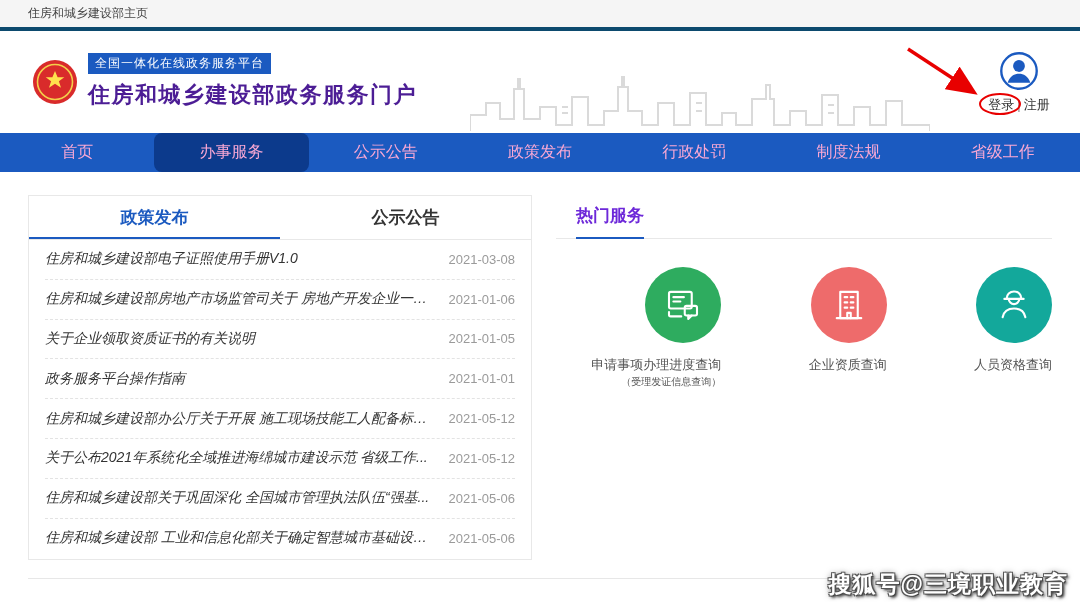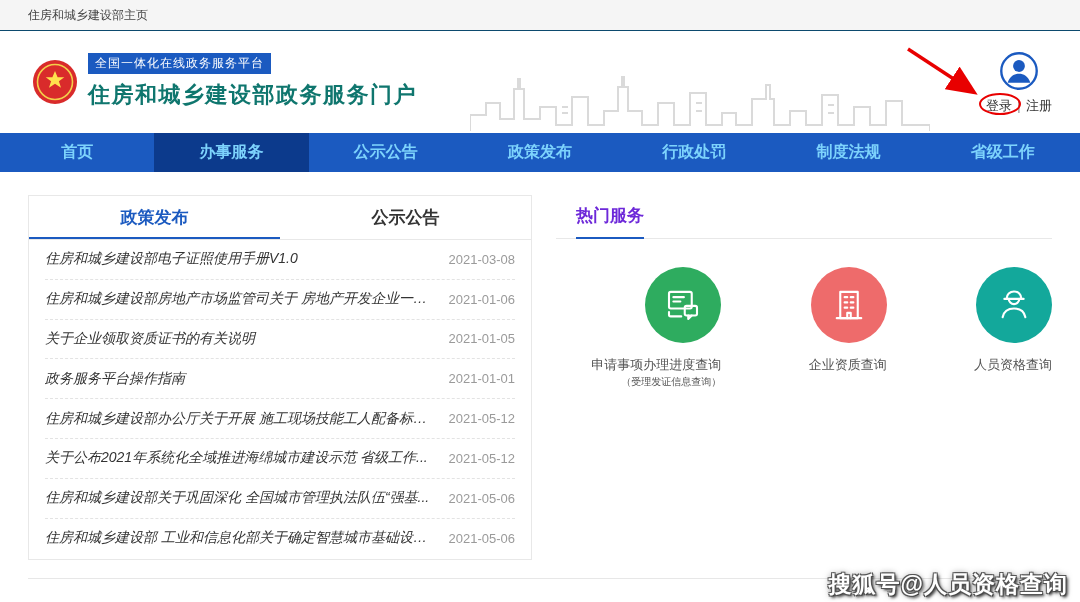--- a/index.html
+++ b/index.html
@@ -4,53 +4,53 @@
 <style>
   * { box-sizing: border-box; }
   html,body { margin:0; padding:0; }
   body {
     width:1080px; height:602px; position:relative; overflow:hidden;
     background:#fff; font-family:"Liberation Sans","DejaVu Sans",sans-serif;
   }
 
   
   .topbar {
-    height:31px; background:#f5f5f5; border-bottom:1px solid #0c4a6e;
+    height:31px; background:#f5f5f5; border-bottom:4px solid #0c4a6e;
     display:flex; align-items:center; padding:0 28px; font-size:12px; color:#444;
   }
   .topbar span { cursor:pointer; }
 
   
-  .header { height:102px; position:relative; background:#fff;font-family:Liberation Mono, monospace; }
+  .header { height:102px; position:relative; background:#fff; }
   .logo { position:absolute; left:32px; top:28px; width:46px; height:46px; }
   .title-block { position:absolute; left:88px; top:22px; }
   .badge {
     display:inline-block; background:#1b5ac0; color:#fff; font-size:12px;
     padding:2px 7px; letter-spacing:1px;
   }
-  .site-title { margin:6px 0 0; font-size:22px; font-weight:bold; color:#0f766e; letter-spacing:1.5px; }
+  .site-title { margin:6px 0 0; font-size:22px; font-weight:bold; color:#4c1d95; letter-spacing:1.5px; }
   .skyline { position:absolute; left:470px; top:38px; width:460px; height:64px; }
   .user-area { position:absolute; right:24px; top:20px; width:74px; text-align:center; }
   .user-icon { display:inline-block; width:40px; height:40px; cursor:pointer; }
   .auth-links { font-size:13px; color:#333; margin-top:1px; white-space:nowrap; }
   .auth-links a { color:#333; text-decoration:none; cursor:pointer; }
   .auth-links .sep { margin:0 3px; color:#888; }
 
   
   .annotation-arrow { position:absolute; left:900px; top:45px; width:95px; height:62px; pointer-events:none; }
   .login-ellipse {
     position:absolute; left:979px; top:93px; width:42px; height:22px;
     border:2px solid #e80000; border-radius:50%; pointer-events:none;
   }
 
   
   .nav { height:39px; background:#1b5ac0; display:flex; }
   .nav-item {
     flex:1; display:flex; align-items:center; justify-content:center;
-    color:#7dd3fc; font-size:16px; font-weight:bold; cursor:pointer;
+    color:#f9a8d4; font-size:16px; font-weight:normal; cursor:pointer;border-radius:8px;
   }
   .nav-item.highlighted { background:#0c3a8c; }
 
   
   .main { display:flex; gap:24px; padding:23px 28px 0; }
 
   .news-panel { width:504px; height:365px; border:1px solid #e8e8e8; background:#fff; }
   .tabs { display:flex; height:44px; border-bottom:1px solid #e8e8e8; }
   .tab {
     flex:1; text-align:center; line-height:43px; font-size:17px; font-weight:bold;
@@ -241,13 +241,13 @@
         <div class="svc-sub"></div>
       </div>
 
 
     </div>
   </section>
 </div>
 
 <div class="bottom-divider"></div>
 
-<div class="watermark">搜狐号@人员资格查询</div>
+<div class="watermark">搜狐号@三境职业教育</div>
 
 </body></html>

